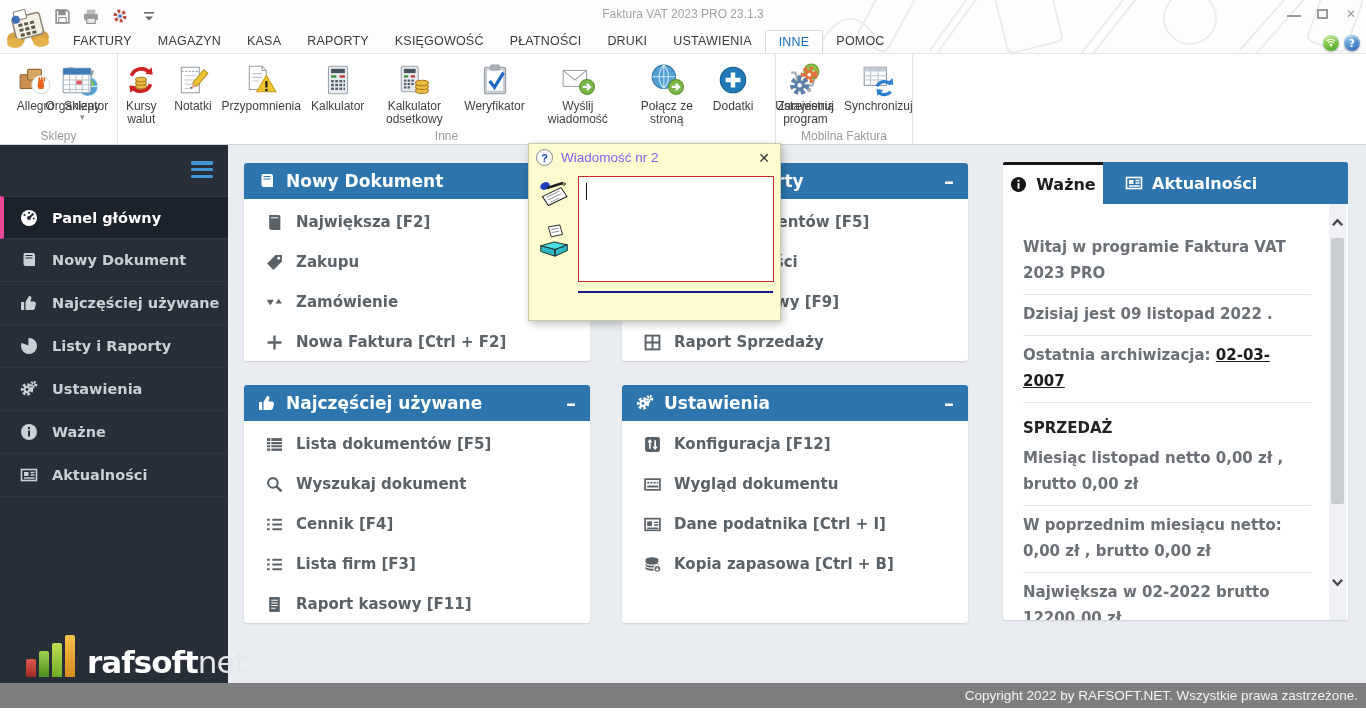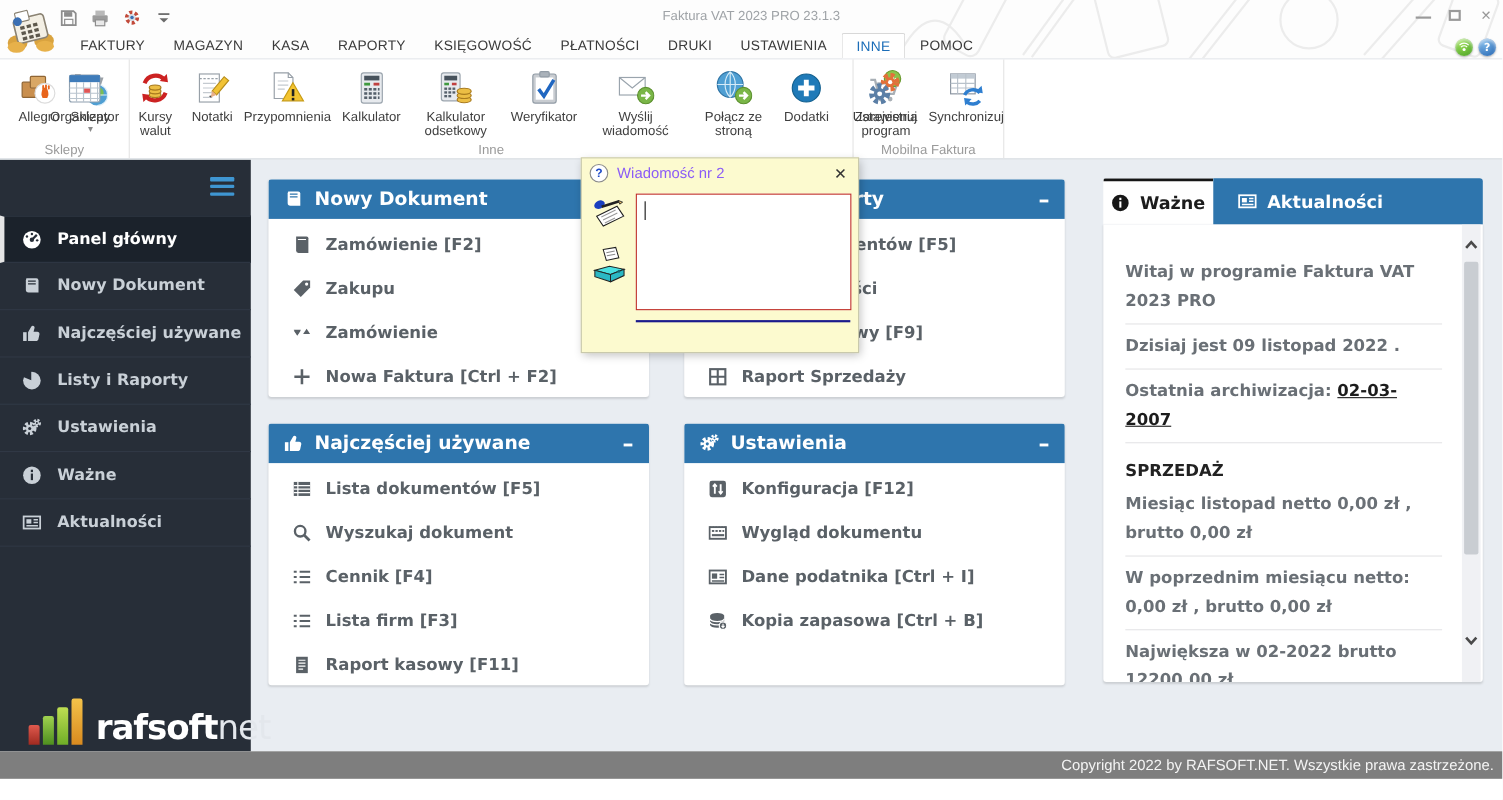--- a/index.html
+++ b/index.html
@@ -45,21 +45,21 @@
 
   
   .sidebar { position:absolute; left:0; top:145px; width:228px; height:538px; background:#272e38; z-index:2; }
   .hamburger { position:absolute; right:15px; top:16px; width:22px; height:17px; display:flex; flex-direction:column; justify-content:space-between; cursor:pointer; }
   .hamburger span { display:block; height:3.5px; background:#3f96d2; border-radius:1px; }
   .snav { position:absolute; top:51px; left:0; width:228px; }
   .sitem { height:43px; display:flex; align-items:center; gap:14px; padding-left:20px;
            border-bottom:1px solid #303845; font-size:14.5px; font-weight:600; color:#c9d0d7;
            font-family:"DejaVu Sans",sans-serif; cursor:pointer; }
   .sitem:first-child { border-top:1px solid #303845; }
-  .sitem.active { background:#1b222b; color:#ffffff; font-weight:700; border-left:4px solid #e5e5e5; padding-left:16px; }
+  .sitem.active { background:#1b222b; color:#ffffff; font-weight:700; border-left:4px solid #ec4899; padding-left:16px; }
   .sicon { width:18px; height:18px; flex:0 0 18px; }
   .side-logo { position:absolute; bottom:6px; left:26px; display:flex; align-items:flex-end; gap:12px; }
   .bars { display:flex; align-items:flex-end; gap:3px; height:44px; }
   .bars i { display:block; width:10px; border-radius:2px 2px 0 0; }
   .logo-text { line-height:30px;margin-top:19px; }
   .logo-line1 { font-size:31px; color:#fff; font-family:"DejaVu Sans",sans-serif; letter-spacing:-1px; }
   .logo-line1 b { font-weight:800; } .logo-line1 span.lt { font-weight:400; color:#e3e7ec; }
   .logo-tag { font-size:11px; font-style:italic; font-weight:bold; color:#9aa2ab; margin-top:-2px; }
 
   
@@ -520,21 +520,21 @@
       </svg>
       <span class="ptitle">Nowy Dokument</span>
       <span class="pminus">–</span>
     </div>
     <div class="pbody">
       <div class="pitem">
         <svg class="iicon" viewBox="0 0 16 16">
           <path d="M3 1h9a1.5 1.5 0 0 1 1.5 1.5V15H5a2 2 0 0 1-2-2z" fill="#5a6167"></path>
           <path d="M4.5 3.5h7" stroke="#fff"></path>
         </svg>
-        <span>Zamówienie [F2]</span>
+        <span>Największa [F2]</span>
       </div>
       <div class="pitem">
         <svg class="iicon" viewBox="0 0 16 16">
           <path d="M1 9L9 1h6v6l-8 8z" fill="#5a6167"></path>
             <circle cx="12" cy="4" r="1.4" fill="#fff"></circle>
         </svg>
         <span>Zakupu</span>
       </div>
       <div class="pitem">
         <svg class="iicon" viewBox="0 0 16 16">

